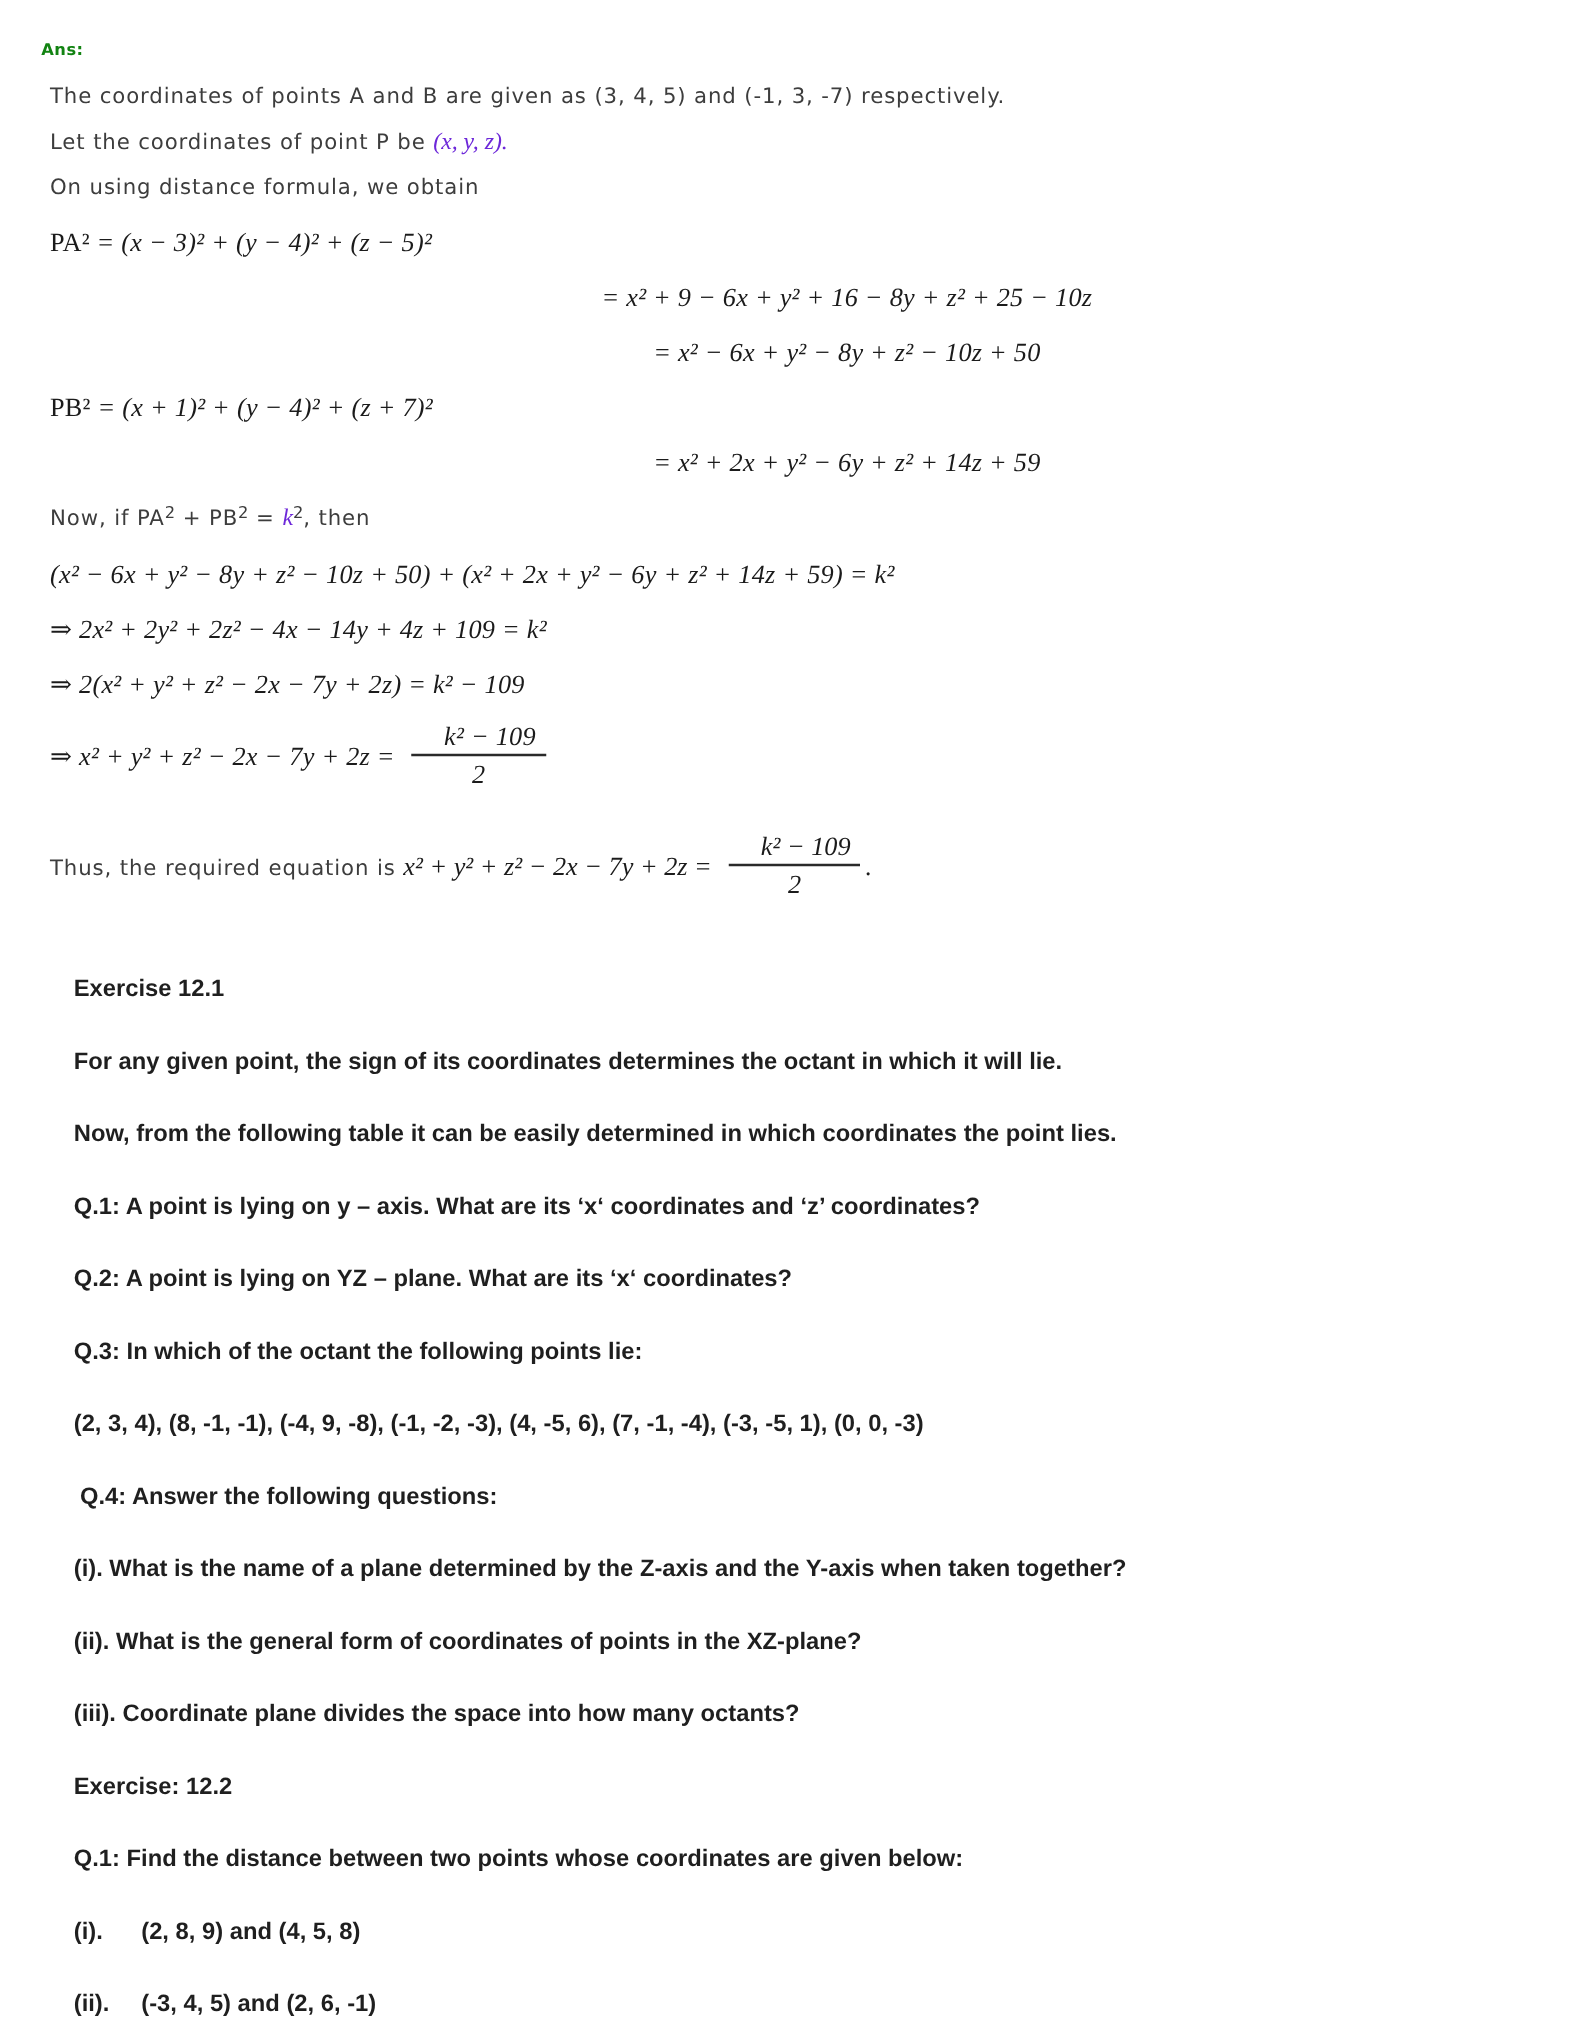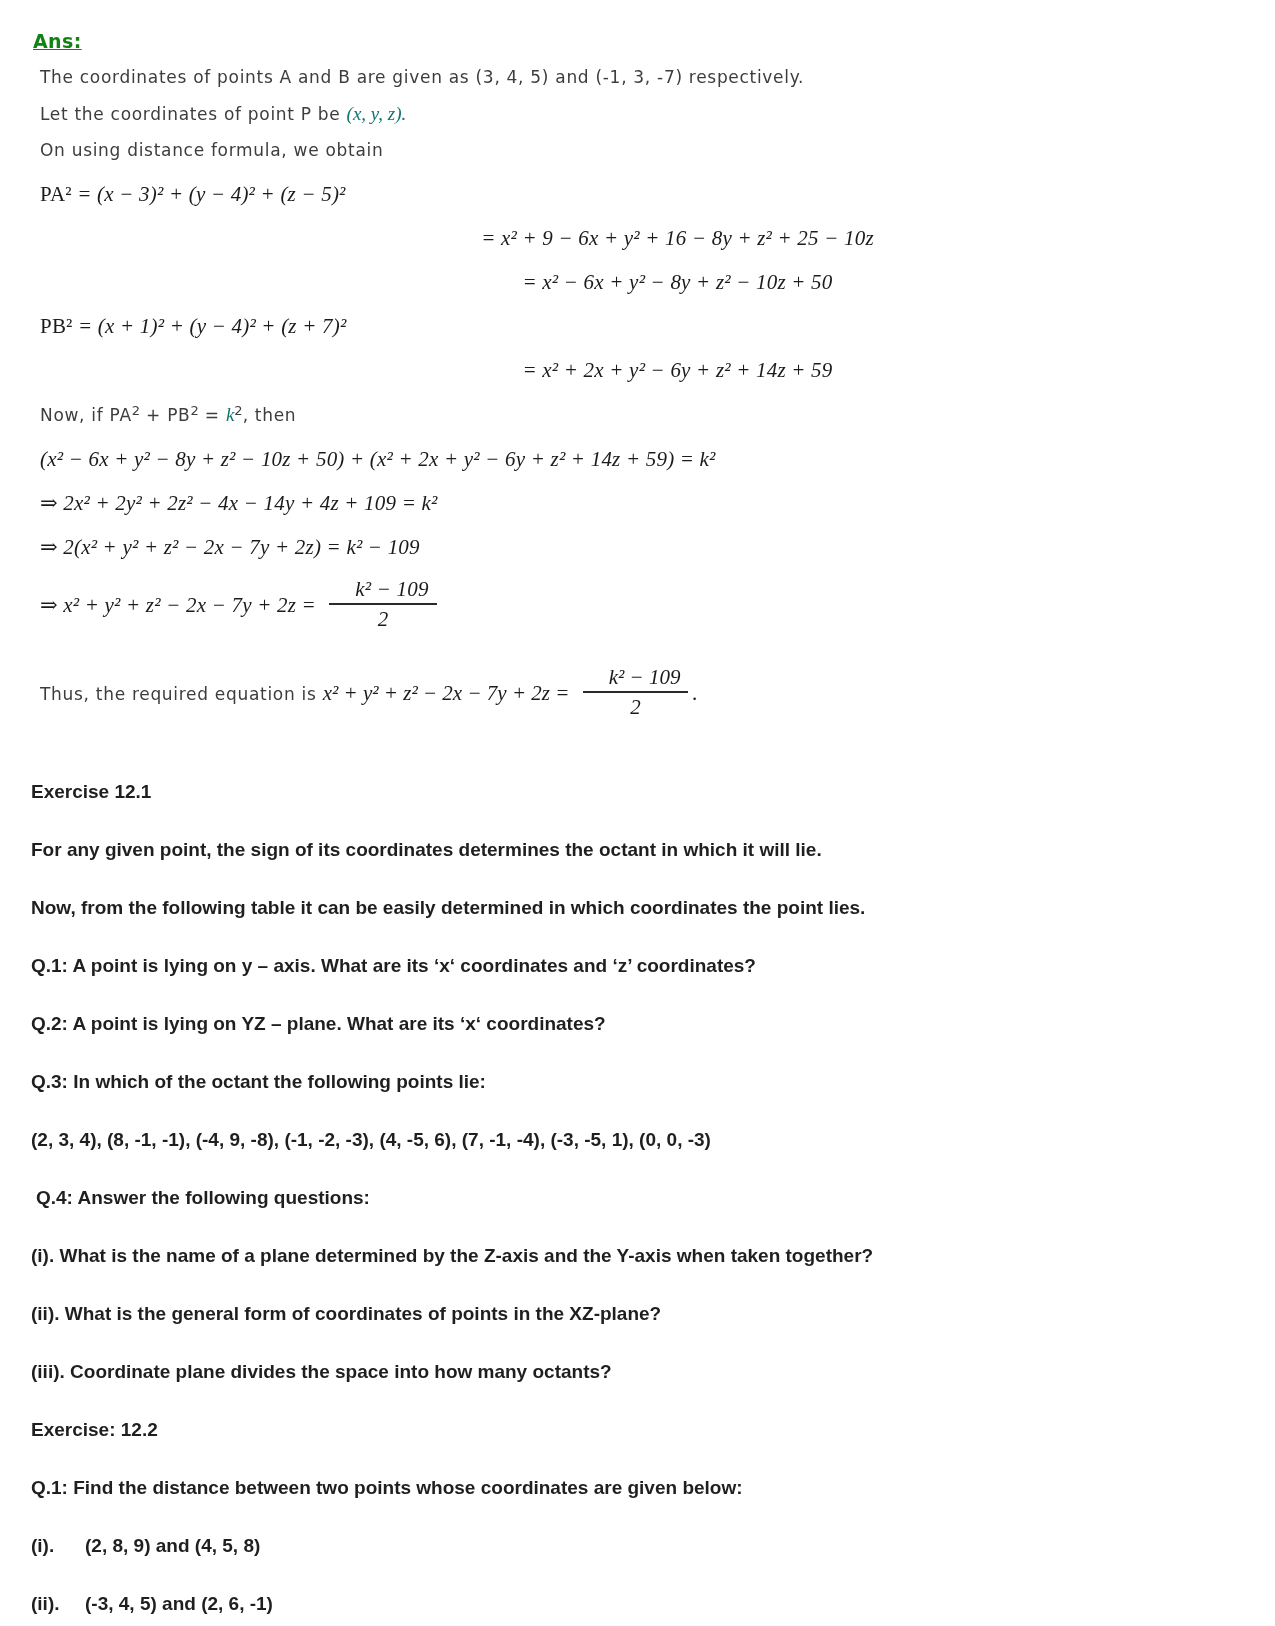--- a/index.html
+++ b/index.html
@@ -8,41 +8,40 @@
     height: 1626px;
     background: #ffffff;
     overflow: hidden;
     font-family: "DejaVu Sans", sans-serif;
   }
   .page { width: 1275px; height: 1626px; position: relative; }
 
   
   .ans {
     margin: 30px 0 0 33px;
-    font-size: 19px;
+    font-size: 13px;
     font-weight: bold;
     letter-spacing: 0.4px;
     color: #128312;
     line-height: 22px;
-    text-decoration: underline;
   }
 
   
   .body-txt {
     margin: 15px 0 0 40px;
     font-size: 17px;
     line-height: 21px;
     letter-spacing: 0.7px;
     color: #3d3d3d;
   }
   .body-txt .mit, .mit {
     font-family: "Liberation Serif", "DejaVu Serif", serif;
     font-style: italic;
     font-size: 19px;
-    color: #0f766e;
+    color: #6d28d9;
     letter-spacing: 0;
   }
   .sup {
     font-size: 13px;
     vertical-align: 6px;
     letter-spacing: 0;
   }
 
   
   .eq {
@@ -72,21 +71,21 @@
   .thus {
     margin: 26px 0 0 40px;
     font-size: 17px;
     line-height: 21px;
     letter-spacing: 0.7px;
     color: #3d3d3d;
   }
   .thus .mit { font-size: 21px; color: #1b1b1b; }
 
   
-  .bold-sec { margin-top: 56px; }
+  .bold-sec { margin-top: 56px; padding-left: 28px; }
   .b-row {
     margin: 0 0 38px 31px;
     font-family: "Liberation Sans", sans-serif;
     font-weight: bold;
     font-size: 19px;
     line-height: 20px;
     color: #1f1f1f;
   }
   .b-row.q4pad { padding-left: 5px; }
   .ilabel { display: inline-block; width: 54px; }

